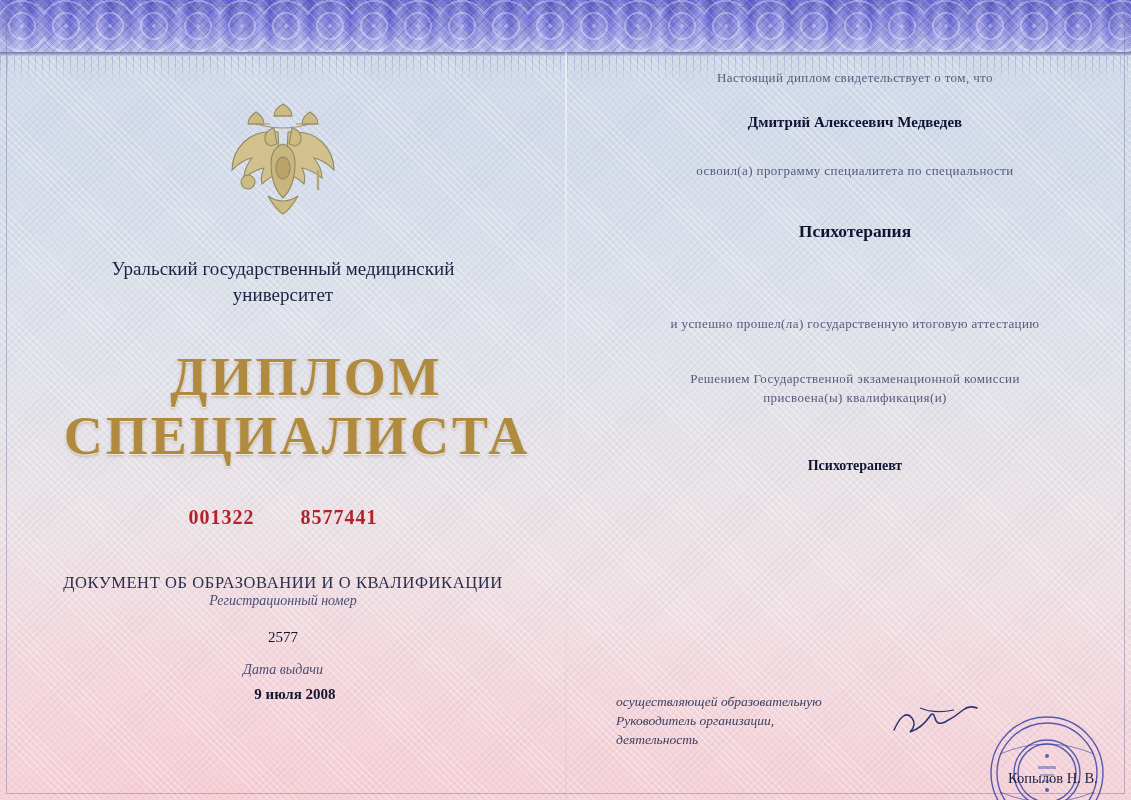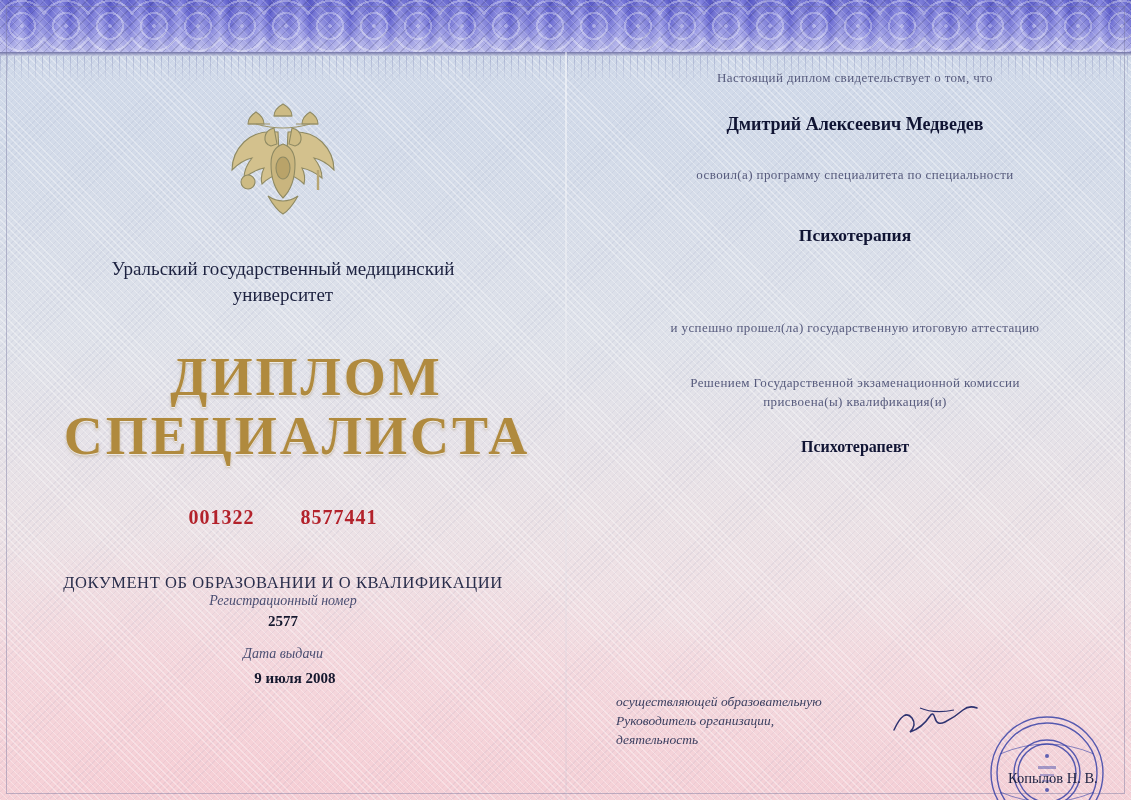--- a/index.html
+++ b/index.html
@@ -126,23 +126,23 @@
     letter-spacing: .6px;
     color: #2a2e4c;
     font-variant: small-caps;
   }
   .reg-label {
     font-size: 14px;
     font-style: italic;
     color: #4a4e72;
   }
   .reg-value {
-    margin-top: 4px;
+    margin-top: 20px;
     font-size: 15px;
-    font-weight: bold;
+    font-weight: normal;
     color: #15182e;
   }
   .date-label {
     margin-top: 16px;
     font-size: 14px;
     font-style: italic;
     color: #4a4e72;
   }
   .date-value {
     margin-top: 8px;
@@ -159,36 +159,36 @@
     text-align: center;
     color: #3b3f60;
   }
   .r-small {
     font-size: 13px;
     letter-spacing: .4px;
     color: #565a7c;
   }
   .r-name {
     margin-top: 28px;
-    font-size: 18px;
+    font-size: 15px;
     font-weight: bold;
     color: #101433;
   }
   .r-line2 { margin-top: 32px; }
   .r-spec {
     margin-top: 42px;
     font-size: 17.5px;
     font-weight: bold;
     color: #101433;
   }
   .r-line3 { margin-top: 74px; }
   .r-line4 { margin-top: 36px; line-height: 22px; }
   .r-qual {
-    margin-top: 28px;
-    font-size: 16px;
+    margin-top: 52px;
+    font-size: 14px;
     font-weight: bold;
     color: #101433;
   }
   .sign-block {
     position: absolute;
     left: 26px; top: 622px; width: 260px;
     text-align: left;
     font-style: italic;
     font-size: 13.5px;
     line-height: 19px;

